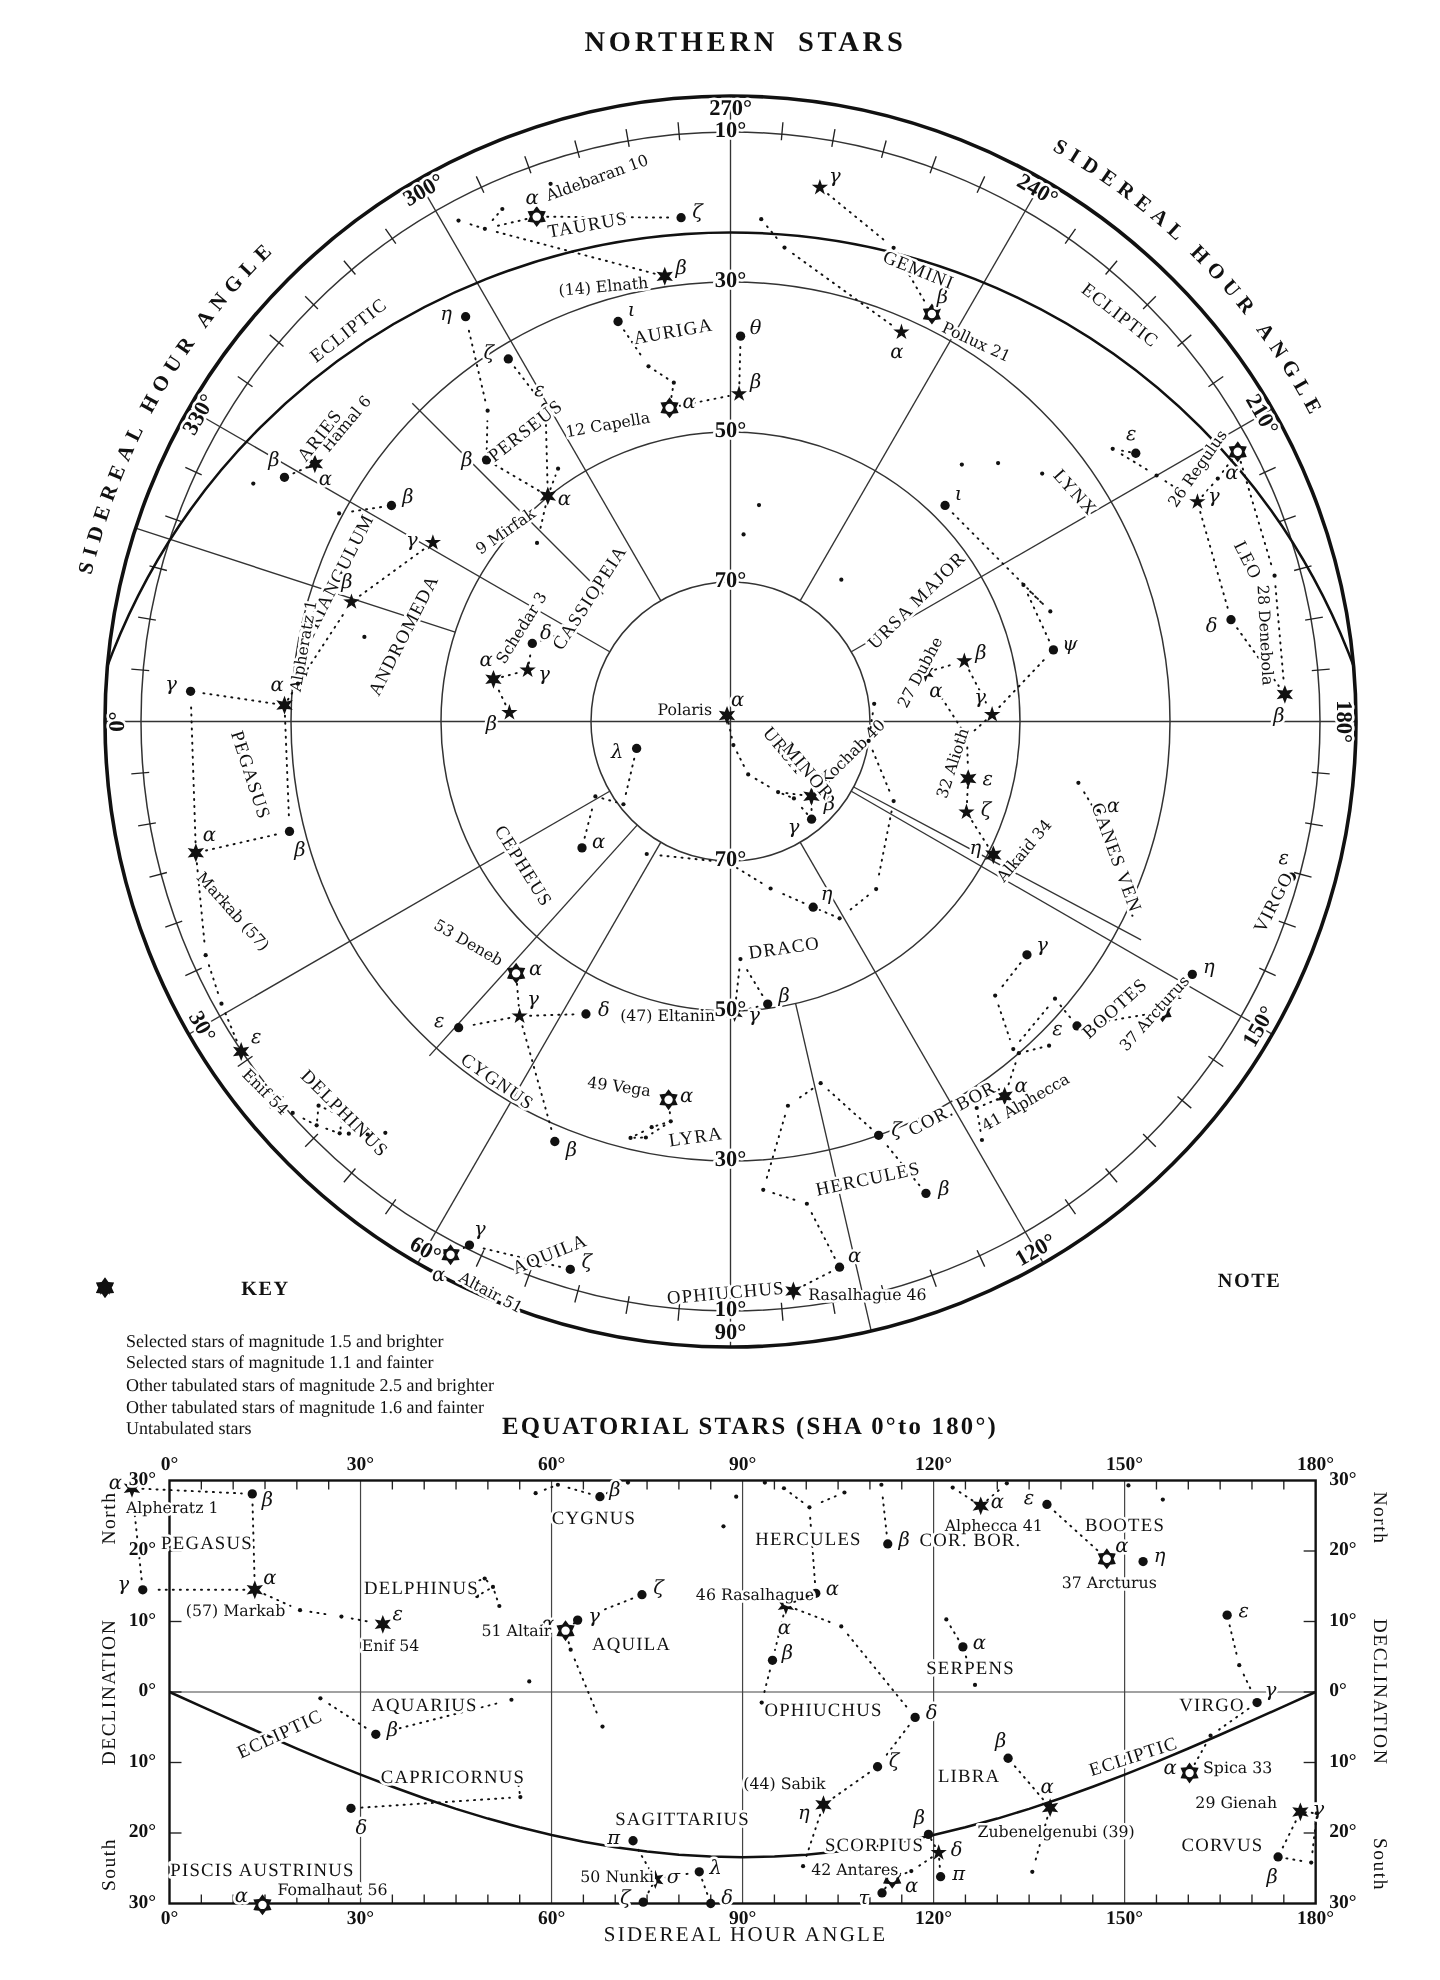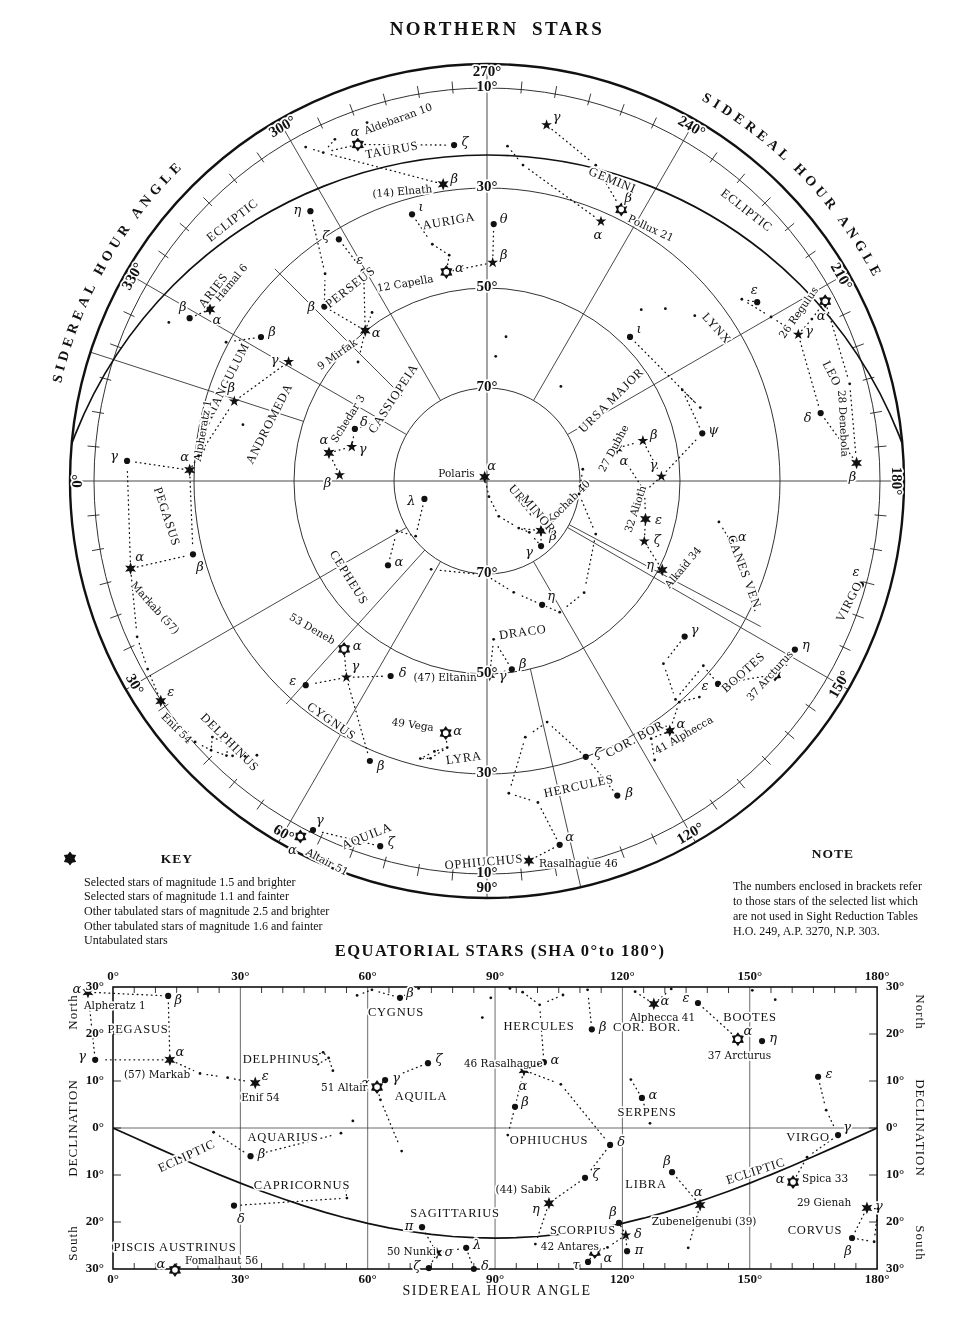--- a/index.html
+++ b/index.html
@@ -6,21 +6,21 @@
   .page{position:relative;width:960px;height:1320px;background:#fff;overflow:hidden;
         font-family:"Liberation Serif",serif;color:#111;}
   .page svg{position:absolute;left:0;top:0;}
   .abs{position:absolute;}
   .title-n{left:0;top:18px;width:994px;text-align:center;font-weight:bold;font-size:19px;
            letter-spacing:2.5px;word-spacing:6px;}
   .title-e{left:0;top:941px;width:1000px;text-align:center;font-weight:bold;font-size:16.5px;
            letter-spacing:1.5px;}
   .bottom-label{left:0;top:1283px;width:994px;text-align:center;font-size:14px;letter-spacing:1.5px;}
   .key-block{left:62px;top:851px;width:340px;}
-  .key-title{width:230px;text-align:center;font-weight:bold;font-size:13.5px;letter-spacing:1px;margin-bottom:8px;}
+  .key-title{width:230px;text-align:center;font-weight:bold;font-size:13.5px;letter-spacing:1px;margin-bottom:20px;}
   .key-row{display:flex;align-items:center;height:14.6px;font-size:12px;}
   .key-sym{width:22px;display:flex;justify-content:flex-start;align-items:center;}
   .note-block{left:733px;top:846px;width:200px;}
   .note-title{text-align:center;font-weight:bold;font-size:13.5px;letter-spacing:1px;margin-bottom:17px;}
   .note-text{font-size:12px;line-height:1.24;}
   
   text{fill:#111;}
   .halo{paint-order:stroke;stroke:#fff;stroke-width:3.5px;stroke-linejoin:round;}
   .greek{font:italic 13px "DejaVu Serif",serif;}
   .sname{font:10.5px "DejaVu Serif",serif;}
@@ -1031,19 +1031,18 @@
               </g>
             </svg>
           </span>
           <span>Untabulated stars</span>
         </div>
       </div>
   </div>
 
   <div class="abs note-block">
     <div class="note-title">NOTE</div>
-    <div class="note-text">The numbers enclosed in brackets refer to those stars of the selected list which are not used in Sight Reduction Tables H.O. 249, A.P. 3270, N.P. 303.</div>
   </div>
 
   <div class="abs title-e">EQUATORIAL STARS  (SHA 0°to 180°)</div>
 
   <div class="abs bottom-label">SIDEREAL HOUR ANGLE</div>
 </div>
 
 </body></html>

